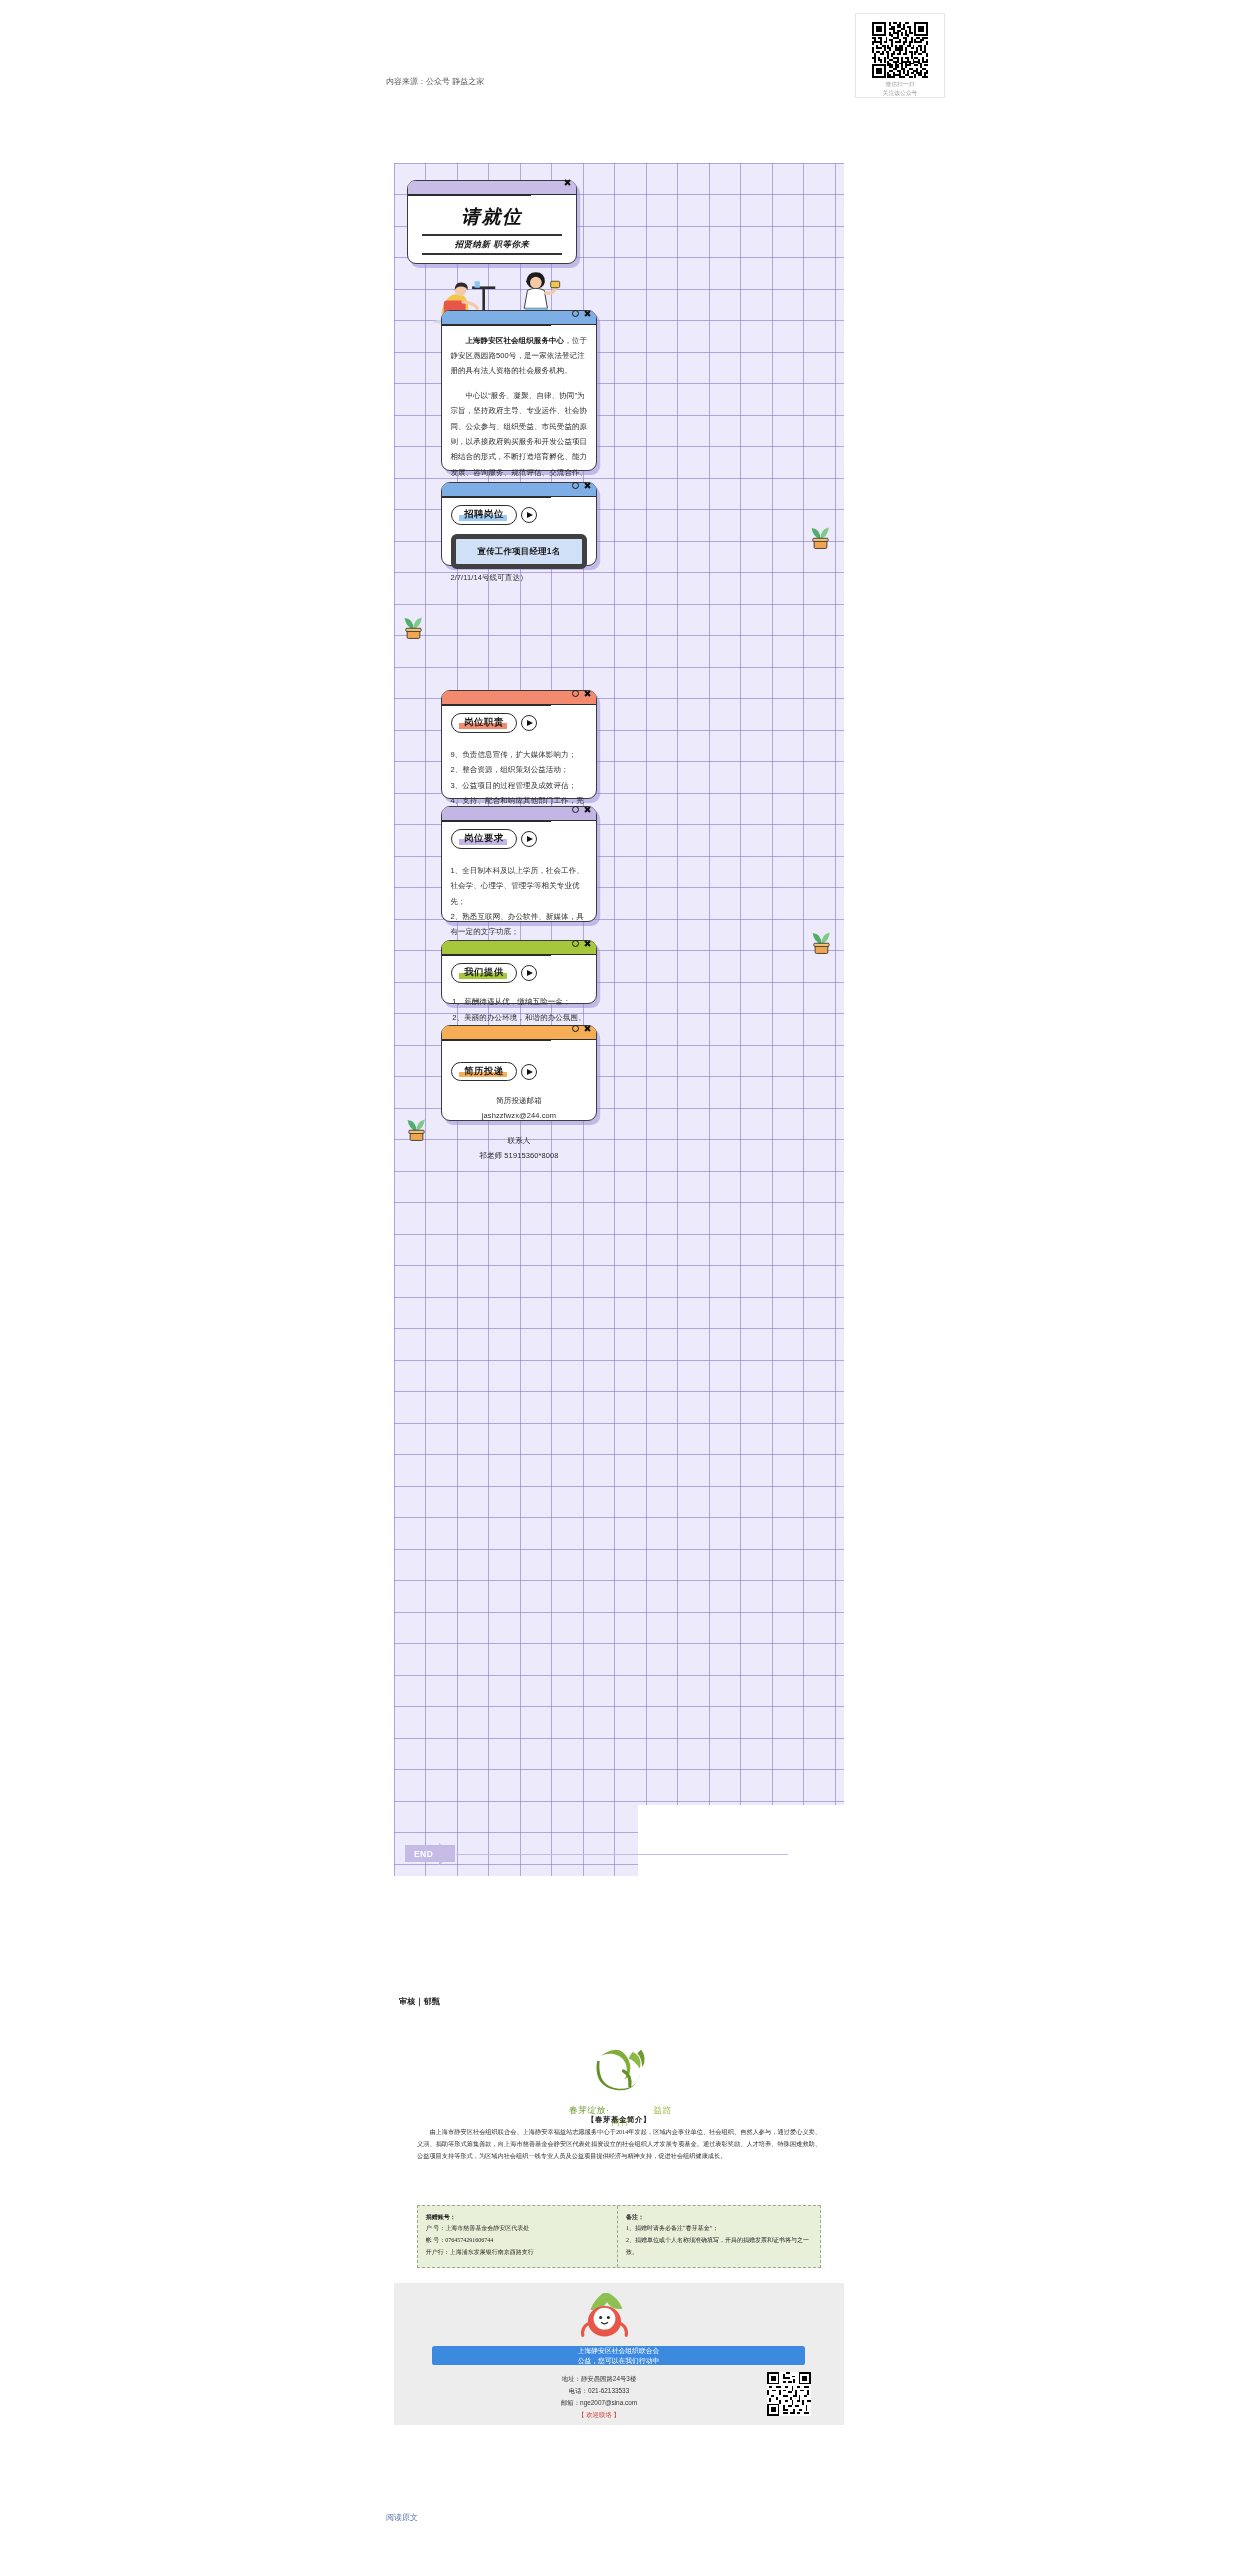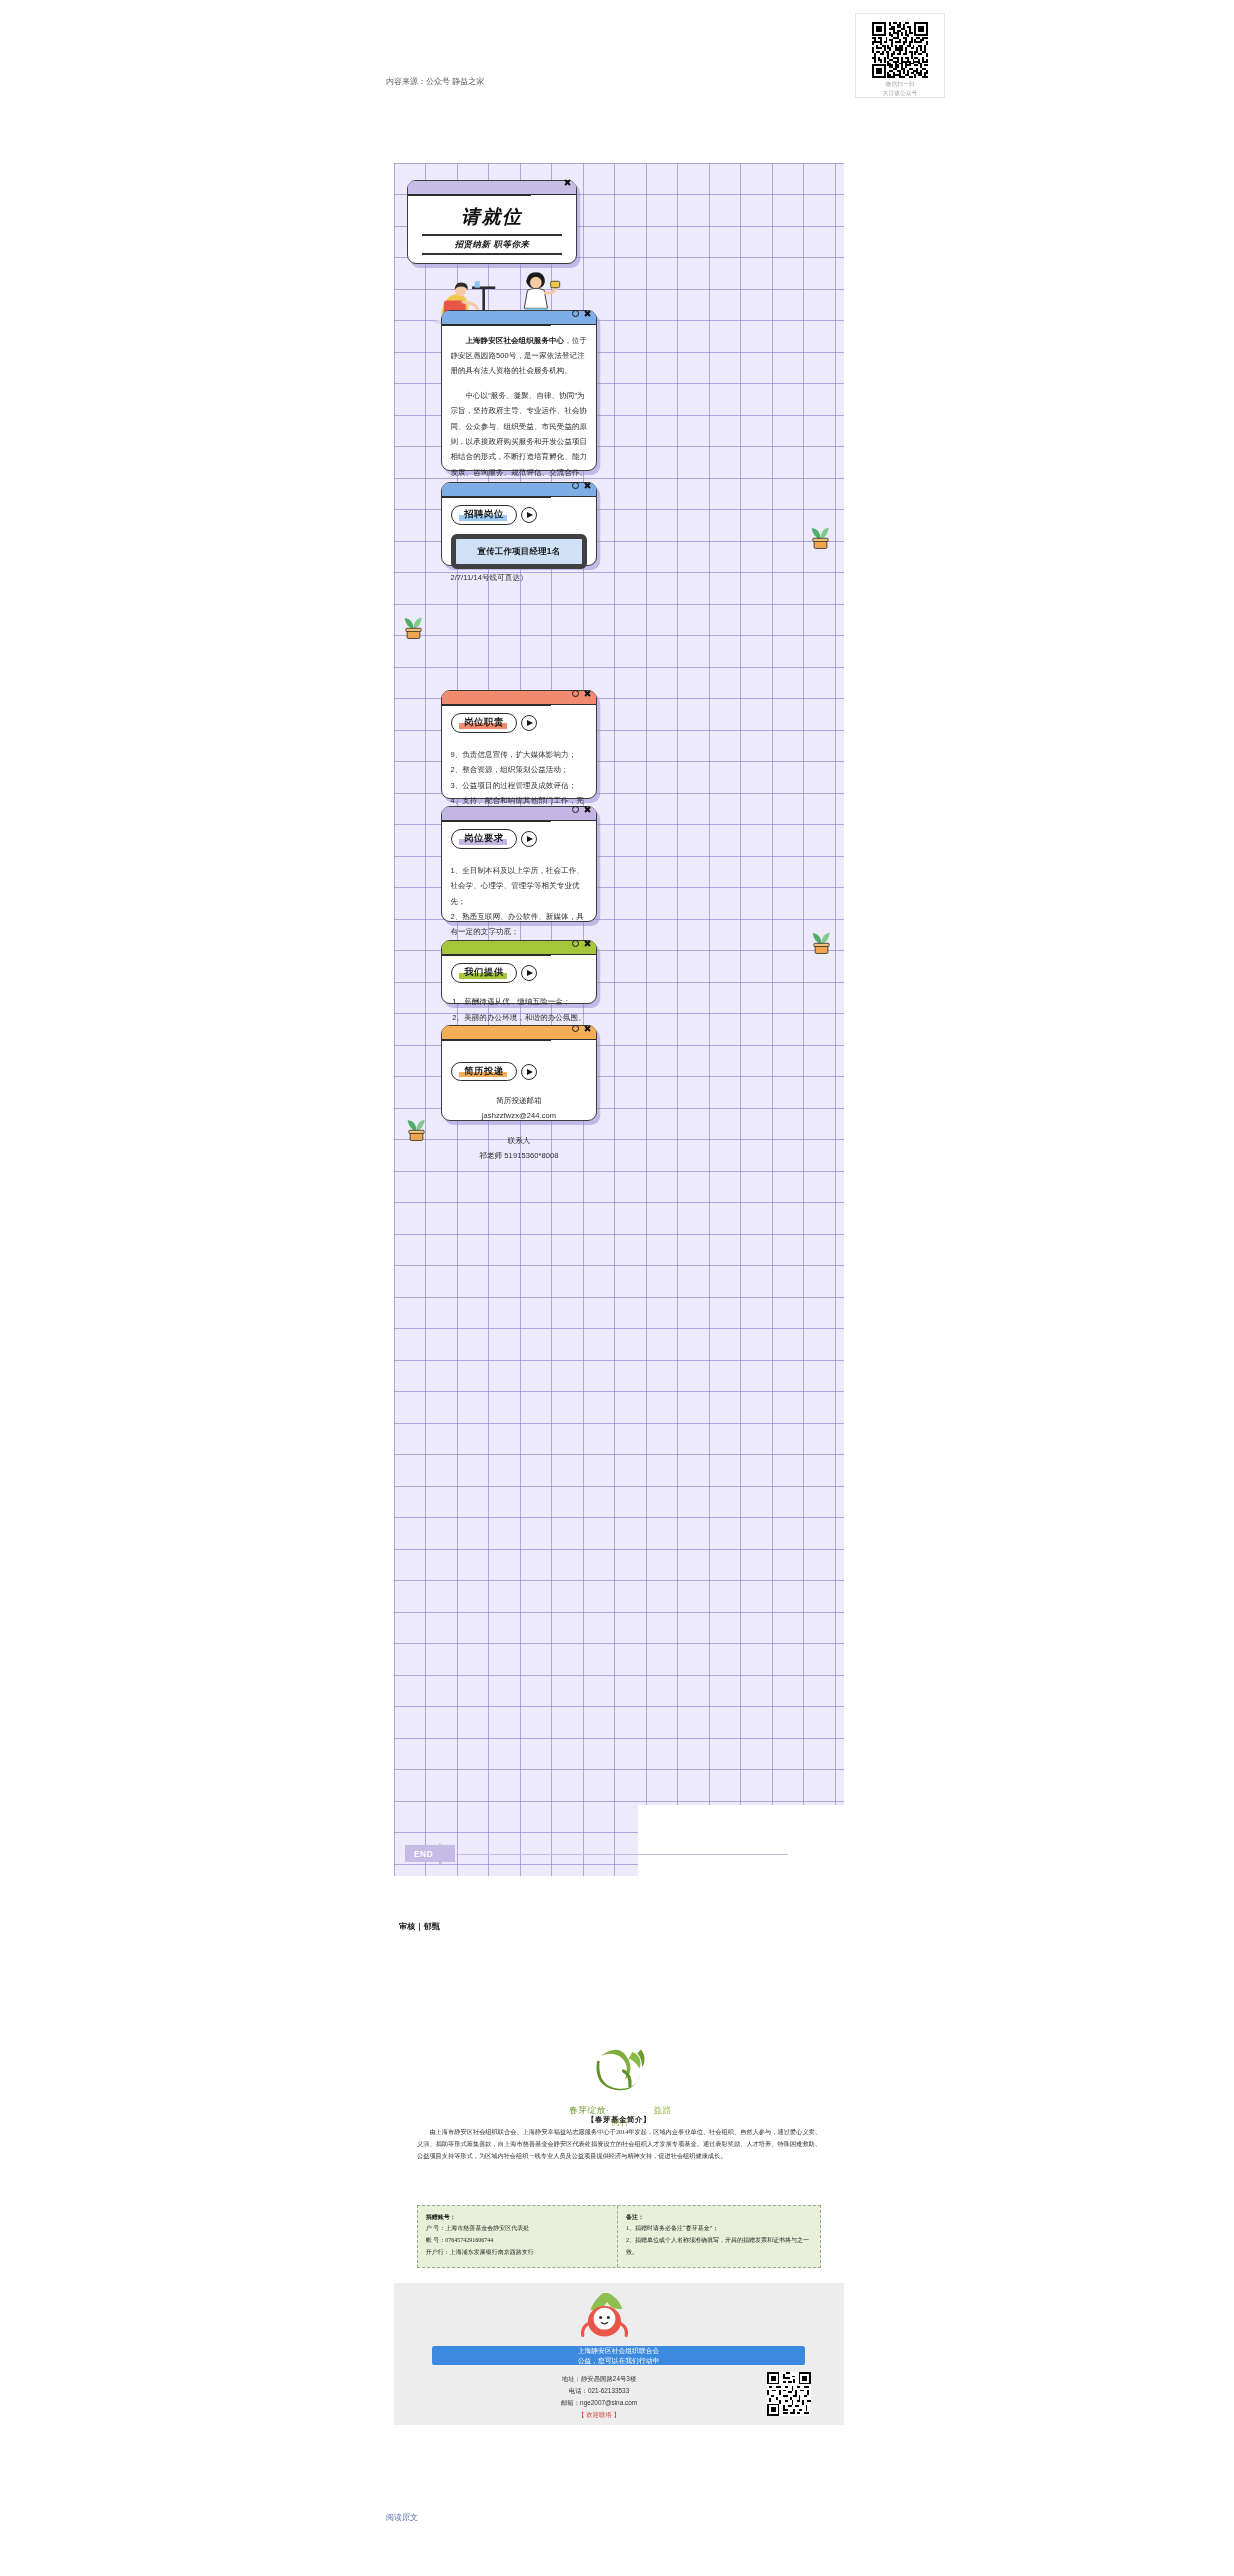--- a/index.html
+++ b/index.html
@@ -101,21 +101,21 @@
   .endarrow { position:absolute; left:16px; top:0; height:16.7px; width:50px; background:#c5bbe4;
     display:flex; align-items:center; padding-left:9px; color:#fff; font-size:8.4px; letter-spacing:0.6px; font-weight:600;}
   .endtri { position:absolute; left:50px; top:-2.6px; width:0;height:0;
     border-left:14px solid #c5bbe4; border-top:11px solid transparent; border-bottom:11px solid transparent;}
   .endline { position:absolute; left:67px; top:8.4px; right:0; height:0.8px; background:#c5bbe4; }
 
   
   .plant { position:absolute; width:27px; height:28px; }
 
   
-  .editor-line { position:absolute; left:399px; top:1921px; font-size:8px; font-weight:700; color:#1c1c1c; letter-spacing:0.3px;}
+  .editor-line { position:absolute; left:399px; top:1996px; font-size:8px; font-weight:700; color:#1c1c1c; letter-spacing:0.3px;}
   .fund-logo { position:absolute; left:566px; top:2042px; width:109px; text-align:center; }
   .fund-logo .slogan { font-size:8.7px; letter-spacing:0.6px; margin-top:2.6px; }
   .fund-logo .slogan .g { color:#6f9c2f; } .fund-logo .slogan .a { color:#9fbf4e;margin-left:44px; }
 
   .fund-head { position:absolute; left:394px; top:2115px; width:450px; text-align:center;
     font-family:"Liberation Serif","DejaVu Serif",serif; font-size:7.4px; font-weight:700; color:#1c1c1c; letter-spacing:0.6px;}
   .fund-body { position:absolute; left:417px; top:2126px; width:404px;
     font-family:"Liberation Serif","DejaVu Serif",serif; font-size:6.2px; color:#2a2a2a; line-height:1.95; text-align:justify; }
   .fund-body .ind { text-indent:2em; }
 

